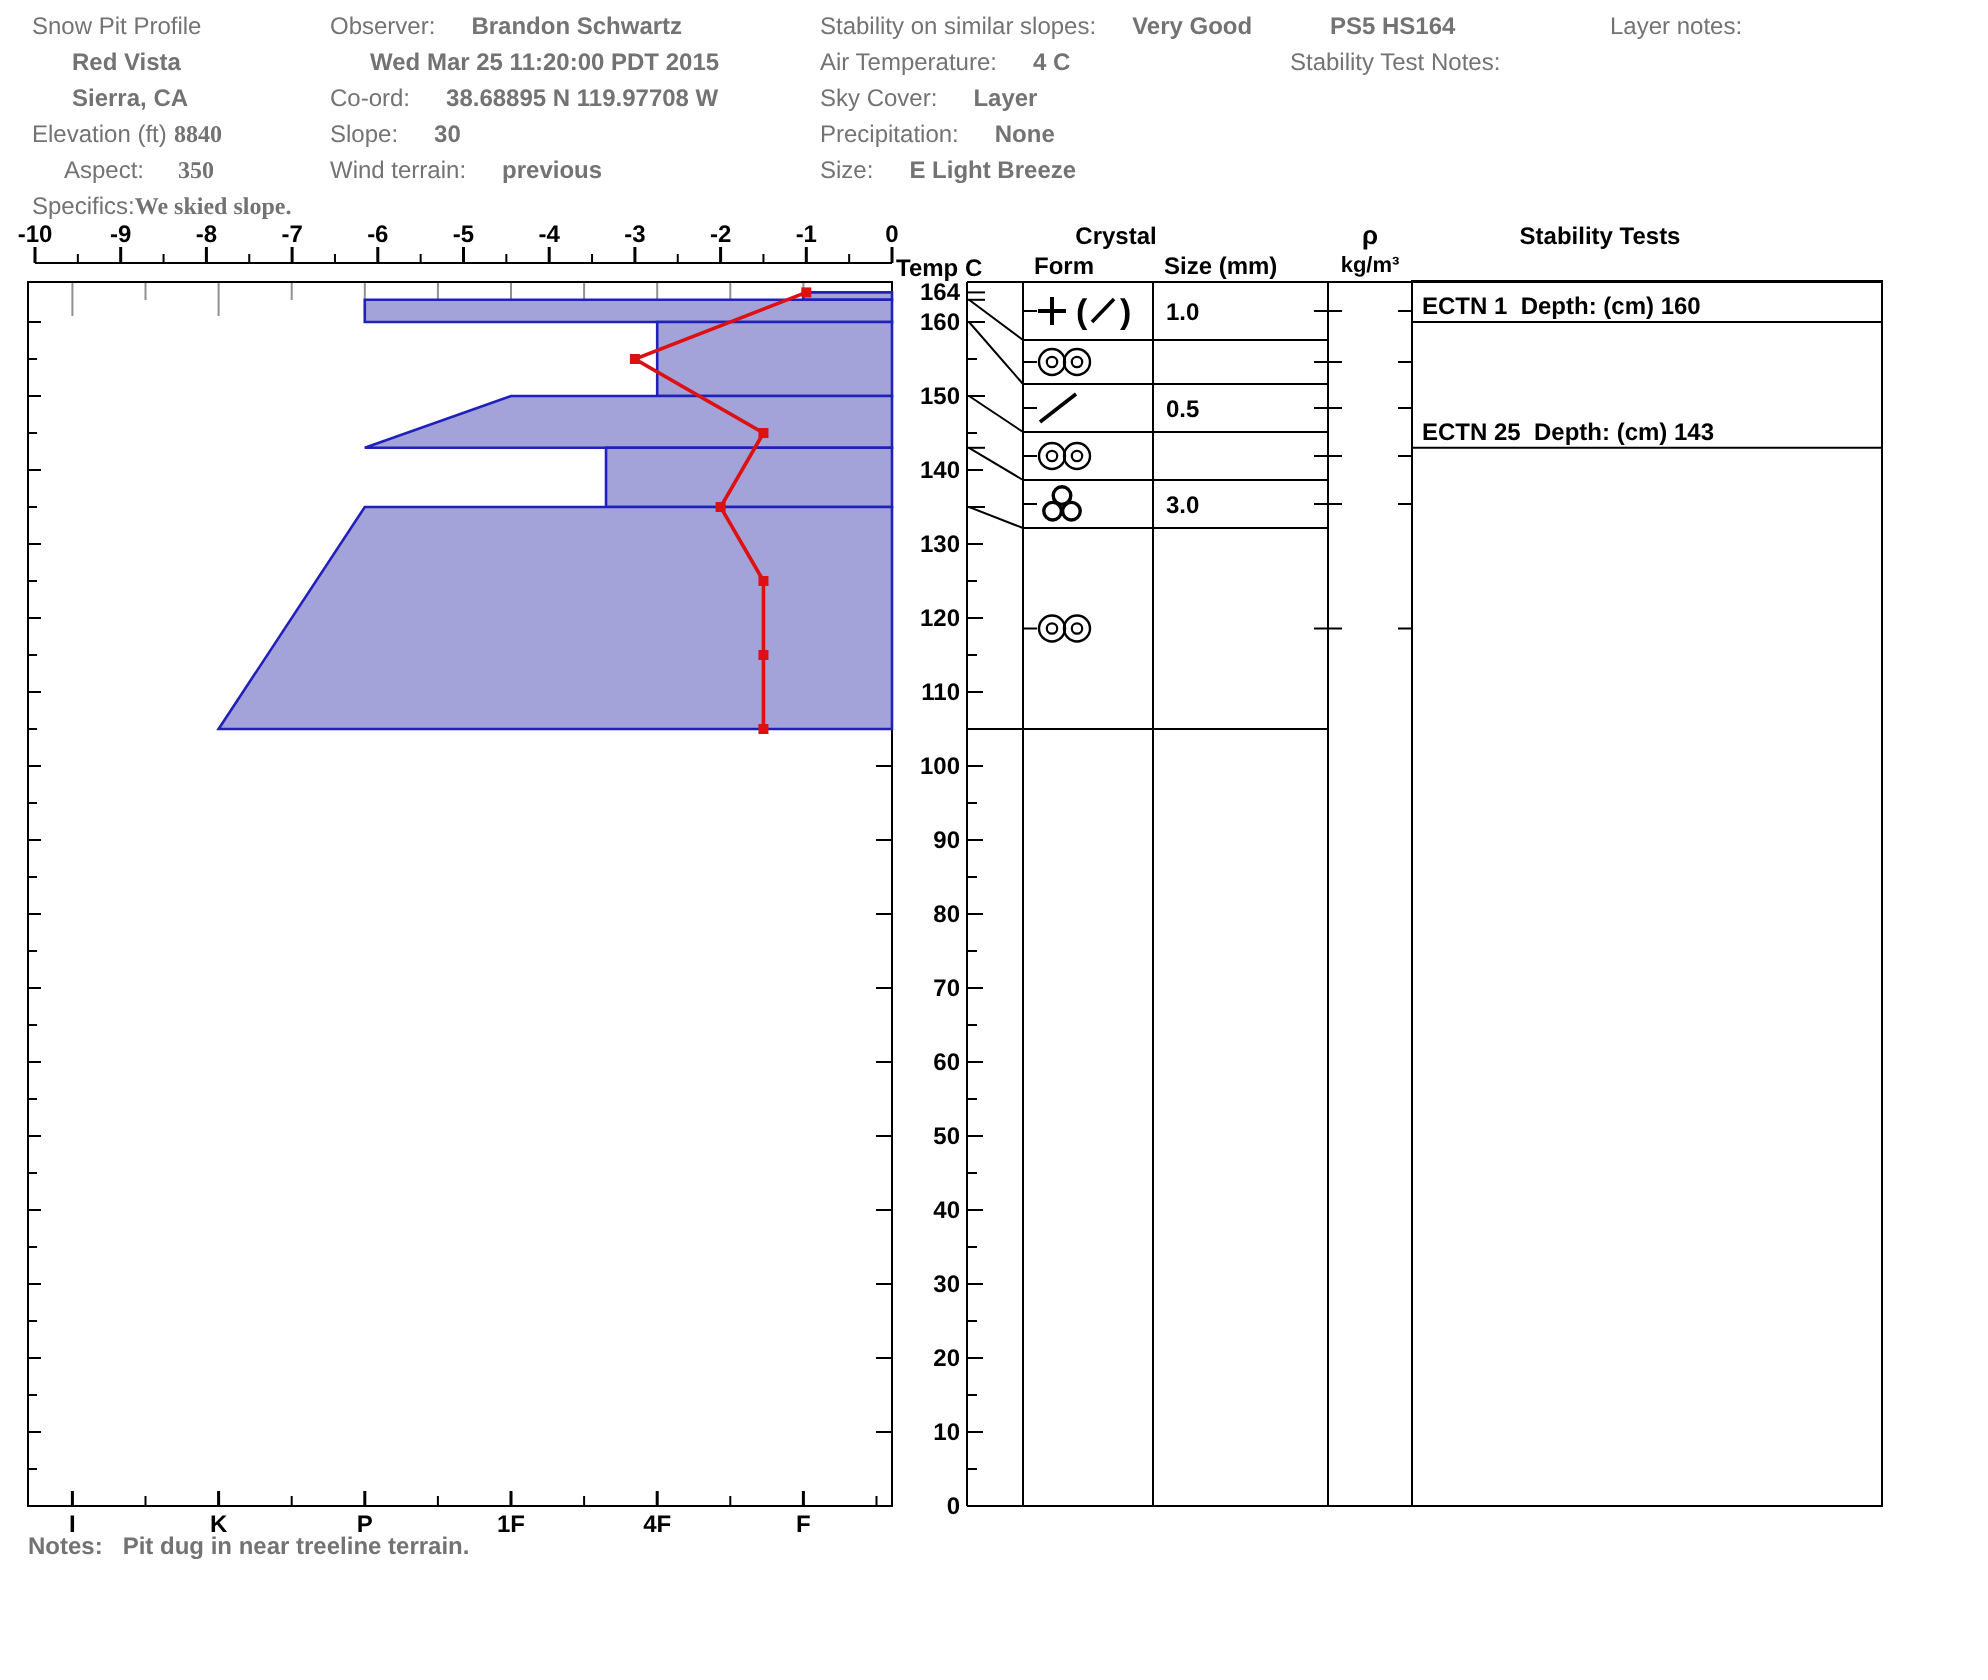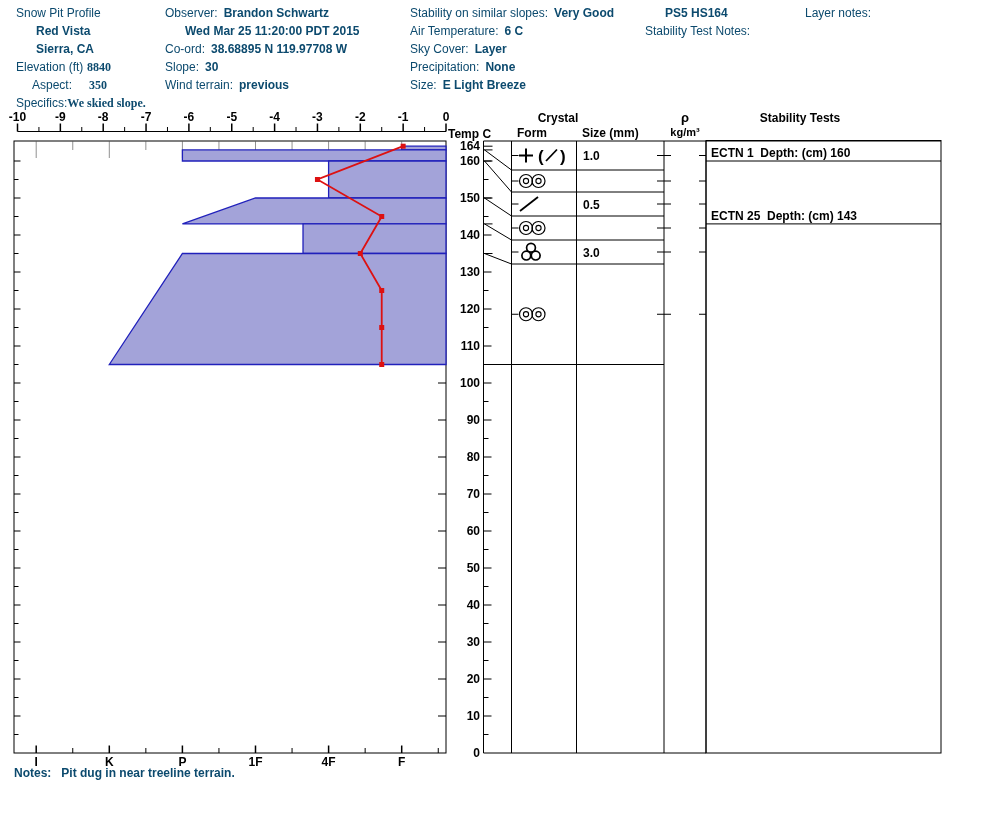--- a/index.html
+++ b/index.html
@@ -1,20 +1,20 @@
 <!DOCTYPE html>
 <html><head>
 <meta charset="utf-8">
 <style>
   html,body{margin:0;padding:0;background:#fff;}
   .screen{position:relative;width:994px;height:840px;background:#fff;overflow:hidden;
-          font-family:"Liberation Sans",sans-serif;font-size:12px;color:#0c4a6e;}
+          font-family:"Liberation Sans",sans-serif;font-size:12px;color:#737373;}
   .hrow{position:absolute;white-space:nowrap;line-height:14px;}
   .lbl{font-weight:normal;}
-  .val{font-weight:bold;margin-left:6px;}
+  .val{font-weight:bold;margin-left:18px;}
   .val.tight{margin-left:0;font-family:Liberation Serif, serif;}
   .b{font-weight:bold;padding-left:20px;}
   .elev-lbl{display:inline-block;width:71px;}
   .aspect-lbl{display:inline-block;width:57px;}
   svg{position:absolute;left:0;top:0;}
   svg text{font-family:"Liberation Sans",sans-serif;font-weight:bold;fill:#000;}
   .notes{position:absolute;left:14px;top:766px;font-weight:bold;white-space:nowrap;}
   .notes .nval{margin-left:10px;}
 </style>
 </head>
@@ -31,21 +31,21 @@
     <div class="hrow" style="left:32px;top:78px"><span class="lbl aspect-lbl">Aspect:</span><span class="val tight">350</span></div>
     <div class="hrow" style="left:16px;top:96px"><span class="lbl">Specifics:</span><span class="val tight">We skied slope.</span></div>
 
     <div class="hrow" style="left:165px;top:6px"><span class="lbl">Observer:</span><span class="val">Brandon Schwartz</span></div>
     <div class="hrow b" style="left:165px;top:24px"><span>Wed Mar 25 11:20:00 PDT 2015</span></div>
     <div class="hrow" style="left:165px;top:42px"><span class="lbl">Co-ord:</span><span class="val">38.68895 N 119.97708 W</span></div>
     <div class="hrow" style="left:165px;top:60px"><span class="lbl">Slope:</span><span class="val">30</span></div>
     <div class="hrow" style="left:165px;top:78px"><span class="lbl">Wind terrain:</span><span class="val">previous</span></div>
 
     <div class="hrow" style="left:410px;top:6px"><span class="lbl">Stability on similar slopes:</span><span class="val">Very Good</span></div>
-    <div class="hrow" style="left:410px;top:24px"><span class="lbl">Air Temperature:</span><span class="val">6 C</span></div>
+    <div class="hrow" style="left:410px;top:24px"><span class="lbl">Air Temperature:</span><span class="val">4 C</span></div>
     <div class="hrow" style="left:410px;top:42px"><span class="lbl">Sky Cover:</span><span class="val">Layer</span></div>
     <div class="hrow" style="left:410px;top:60px"><span class="lbl">Precipitation:</span><span class="val">None</span></div>
     <div class="hrow" style="left:410px;top:78px"><span class="lbl">Size:</span><span class="val">E Light Breeze</span></div>
 
     <div class="hrow b" style="left:645px;top:6px"><span>PS5 HS164</span></div>
     <div class="hrow" style="left:645px;top:24px"><span class="lbl">Stability Test Notes:</span></div>
 
     <div class="hrow" style="left:805px;top:6px"><span class="lbl">Layer notes:</span></div>
   </div>
 

